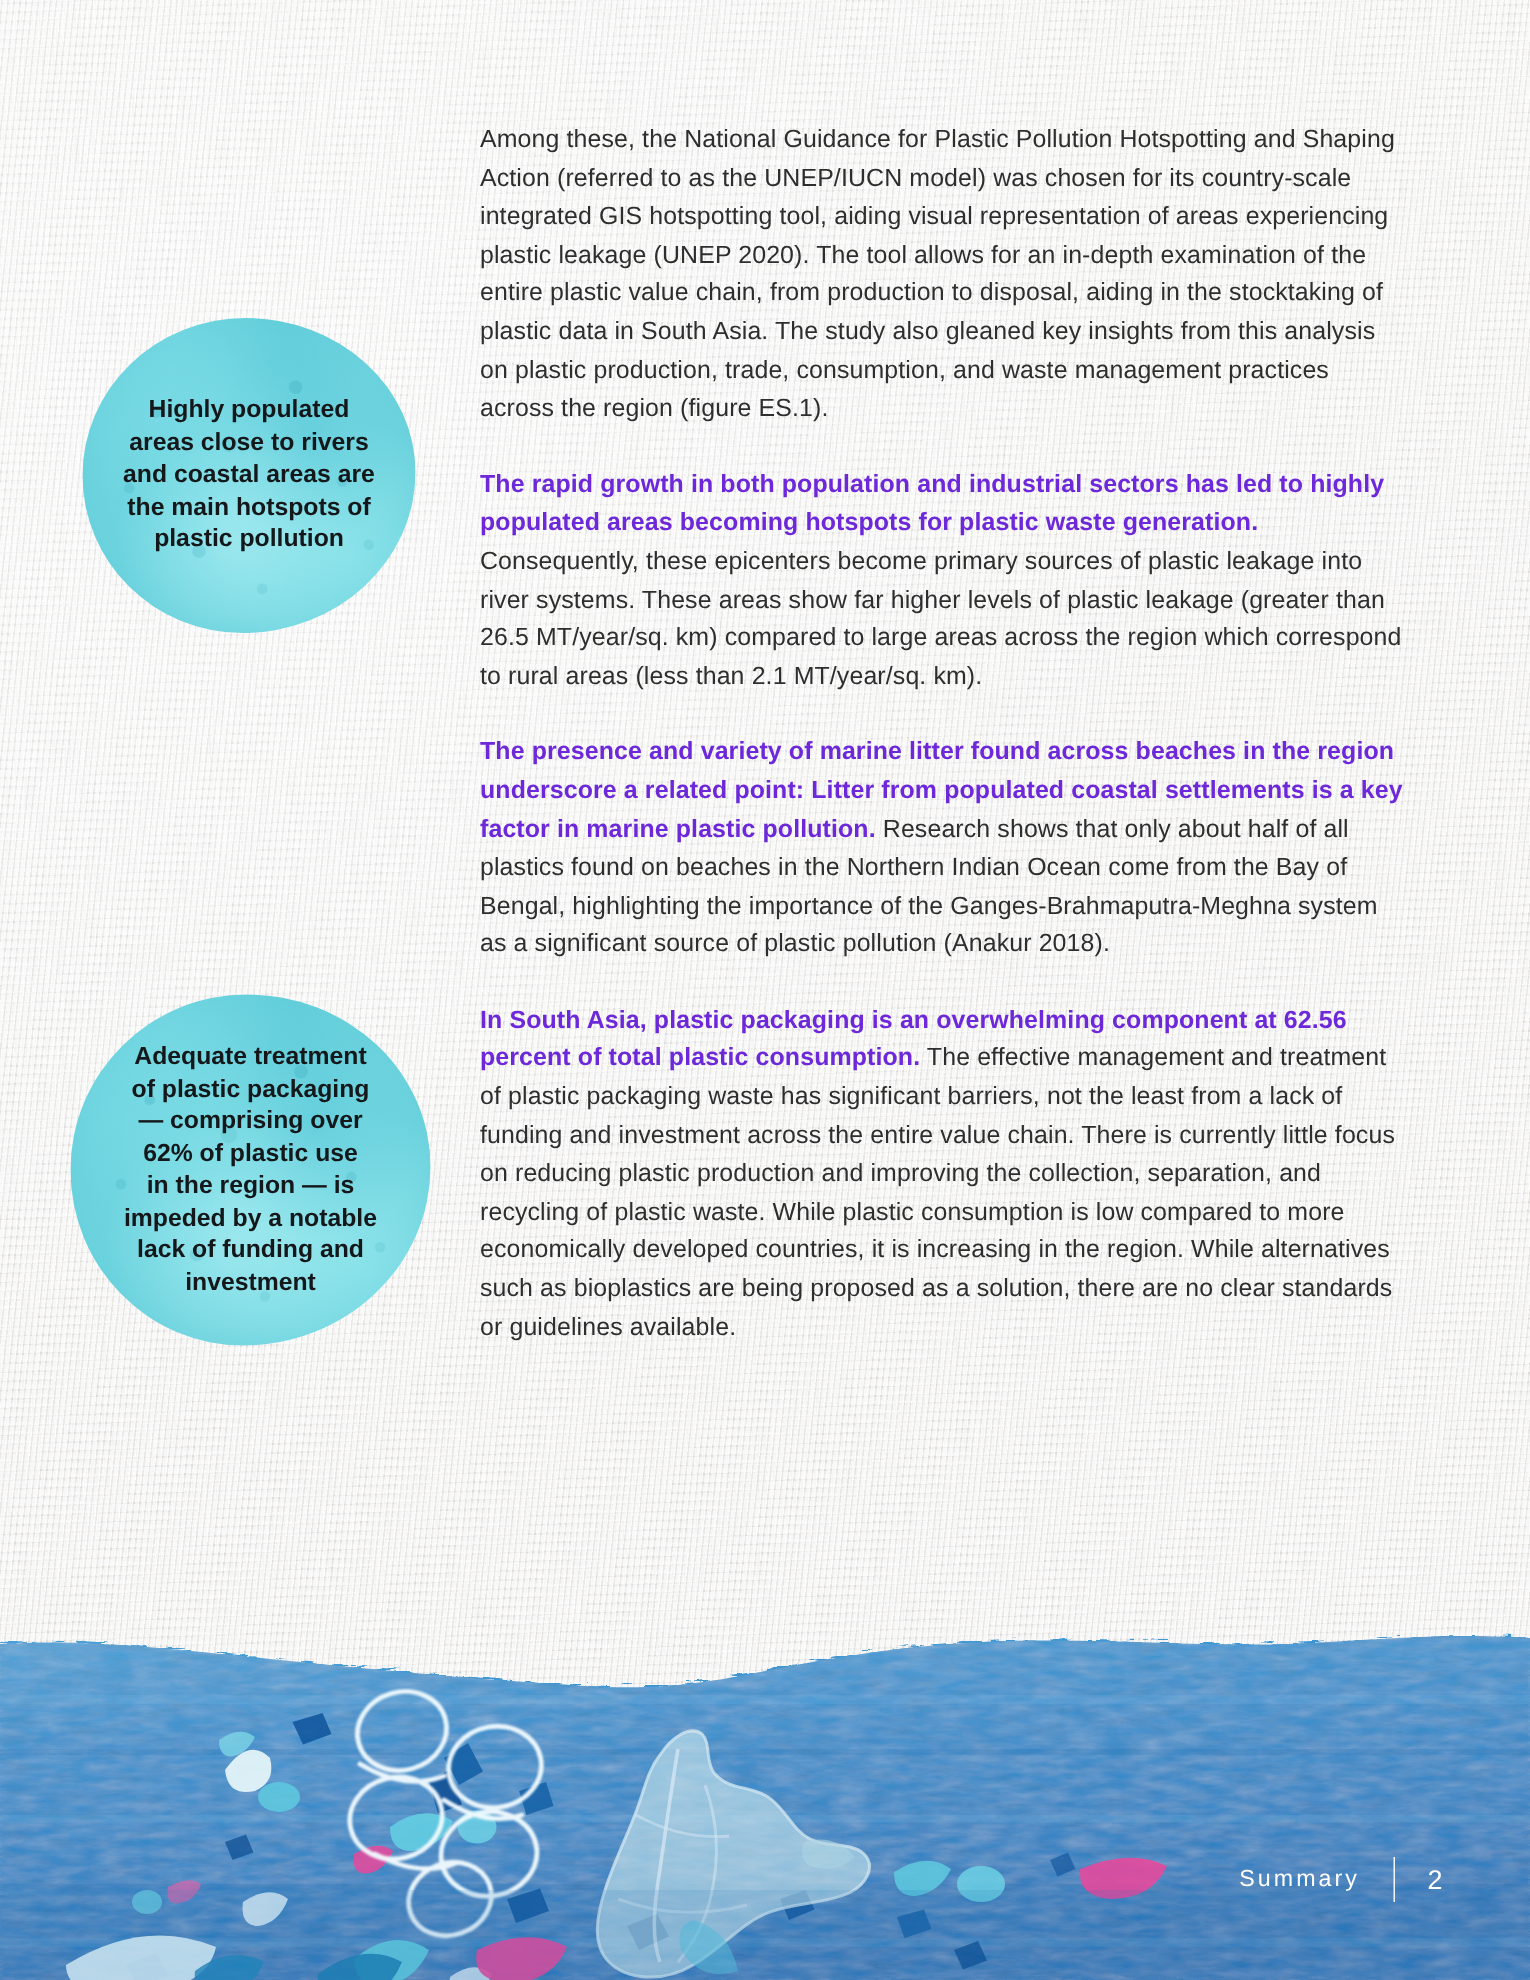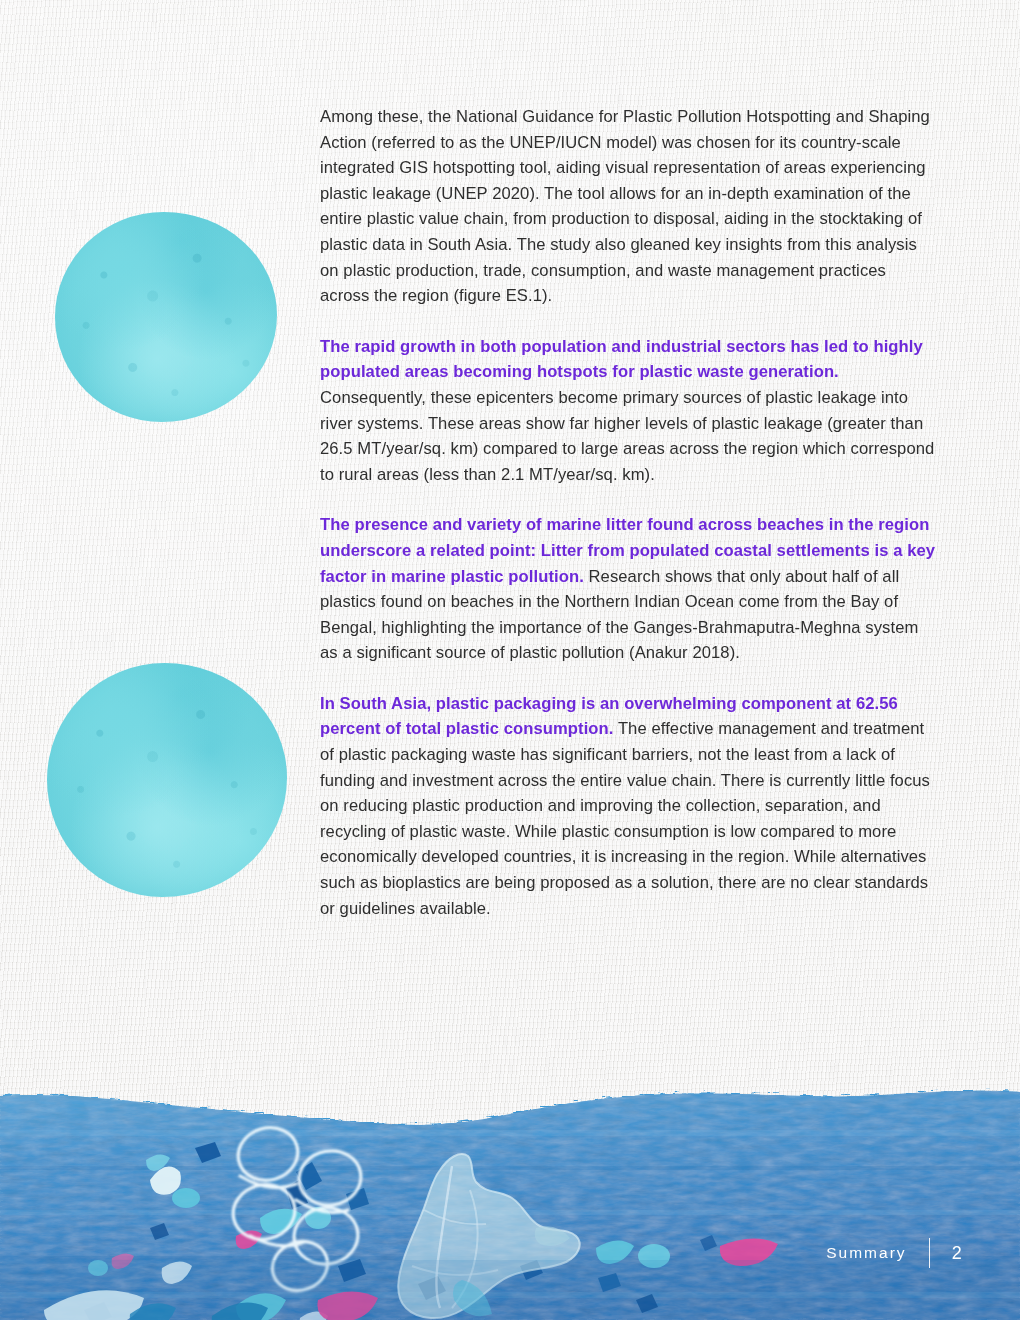--- a/index.html
+++ b/index.html
@@ -52,21 +52,20 @@
     opacity: 0.5;
     pointer-events: none;
   }
 
   
   .text-column {
     position: absolute;
     left: 320px;
     top: 80px;
     width: 616px;
-    margin-top: 24px;
   }
   .para {
     font-size: 16.6px;
     line-height: 25.6px;
     color: #2e2e2e;
     letter-spacing: 0.005em;
     margin: 0 0 25px 0;
     text-align: left;
   }
   .para b, .lead {
@@ -189,24 +188,37 @@
         <feComponentTransfer>
           <feFuncA type="linear" slope="0.22"></feFuncA>
         </feComponentTransfer>
       </filter>
     </defs>
     <rect width="1020" height="1320" filter="url(#grainFilter)" fill="#ffffff"></rect>
   </svg>
 
   <div class="callout" id="callout-1">
     <div class="blob"></div>
+    <div class="callout-text">Highly populated
+areas close to rivers
+and coastal areas are
+the main hotspots of
+plastic pollution</div>
   </div>
 
   <div class="callout" id="callout-2">
     <div class="blob"></div>
+    <div class="callout-text">Adequate treatment
+of plastic packaging
+— comprising over
+62% of plastic use
+in the region — is
+impeded by a notable
+lack of funding and
+investment</div>
   </div>
 
   <div class="text-column">
 
     <p class="para">Among these, the National Guidance for Plastic Pollution Hotspotting and Shaping Action (referred to as the UNEP/IUCN model) was chosen for its country-scale integrated GIS hotspotting tool, aiding visual representation of areas experiencing plastic leakage (UNEP 2020). The tool allows for an in-depth examination of the entire plastic value chain, from production to disposal, aiding in the stocktaking of plastic data in South Asia. The study also gleaned key insights from this analysis on plastic production, trade, consumption, and waste management practices across the region (figure ES.1).</p>
 
 
     <p class="para"><span class="lead">The rapid growth in both population and industrial sectors has led to highly populated areas becoming hotspots for plastic waste generation.</span><span> Consequently, these epicenters become primary sources of plastic leakage into river systems. These areas show far higher levels of plastic leakage (greater than 26.5 MT/year/sq. km) compared to large areas across the region which correspond to rural areas (less than 2.1 MT/year/sq. km).</span></p>
 
     <p class="para"><span class="lead">The presence and variety of marine litter found across beaches in the region underscore a related point: Litter from populated coastal settlements is a key factor in marine plastic pollution.</span><span> Research shows that only about half of all plastics found on beaches in the Northern Indian Ocean come from the Bay of Bengal, highlighting the importance of the Ganges-Brahmaputra-Meghna system as a significant source of plastic pollution (Anakur 2018).</span></p>

